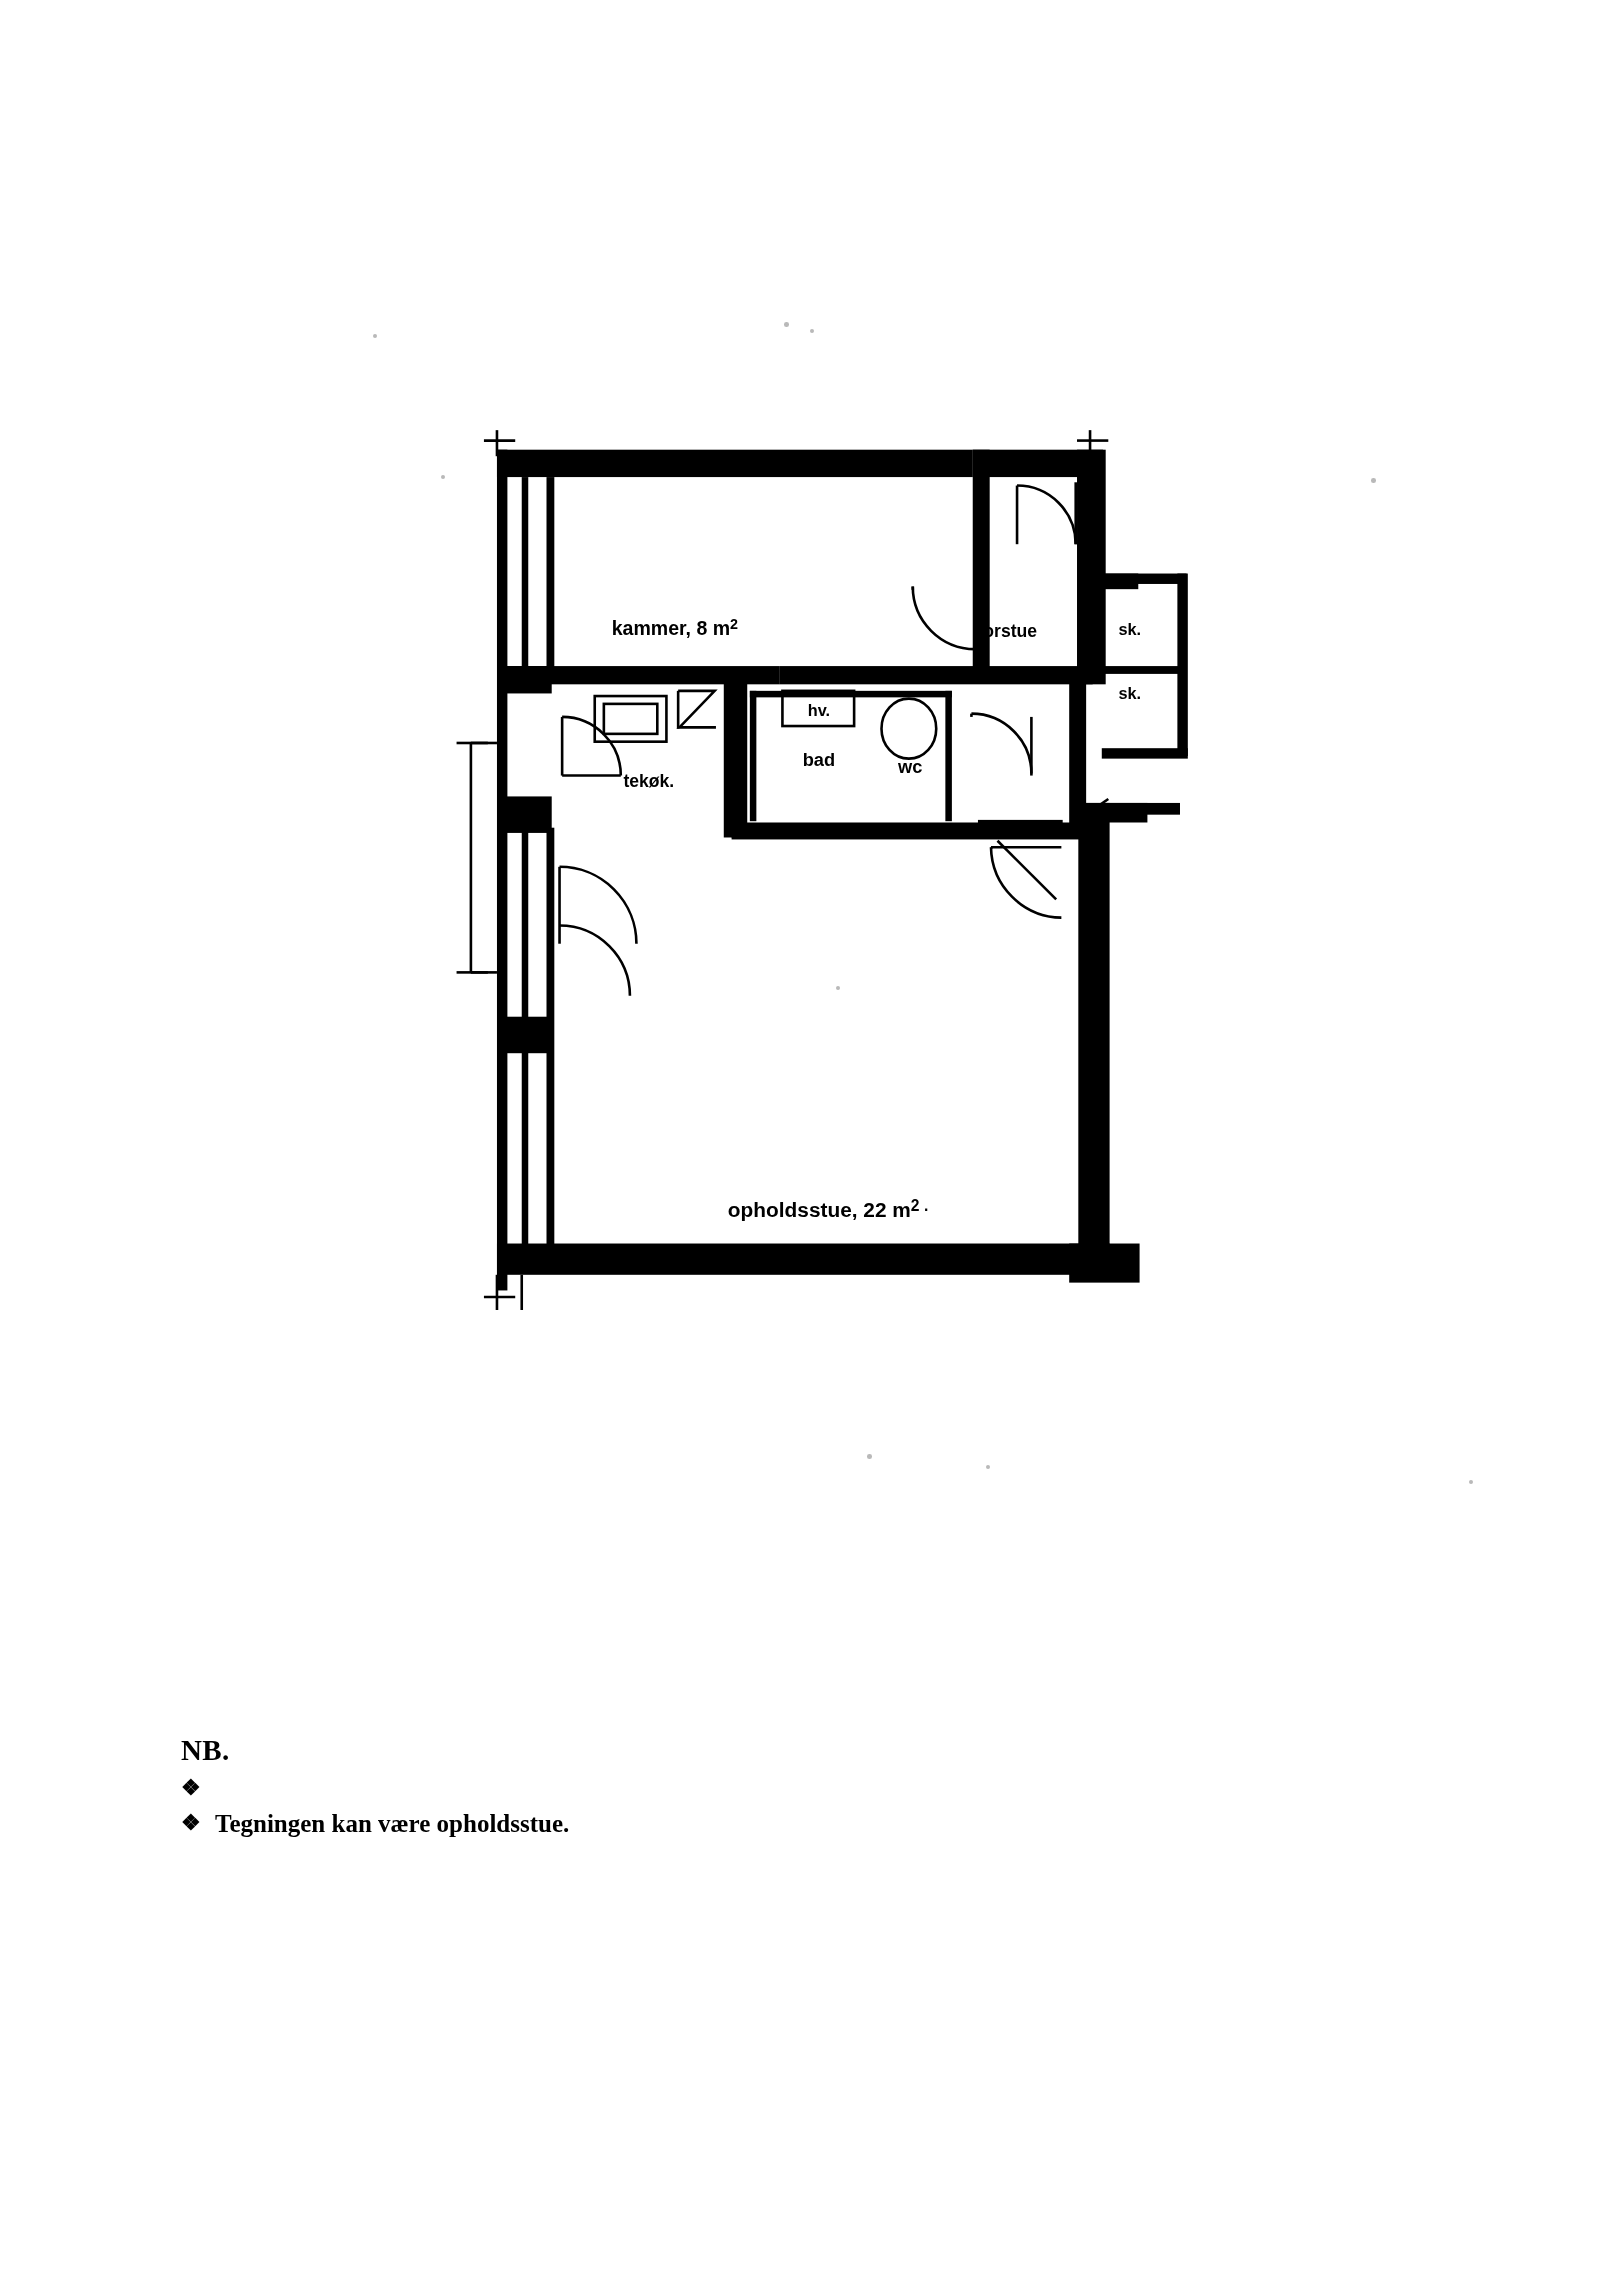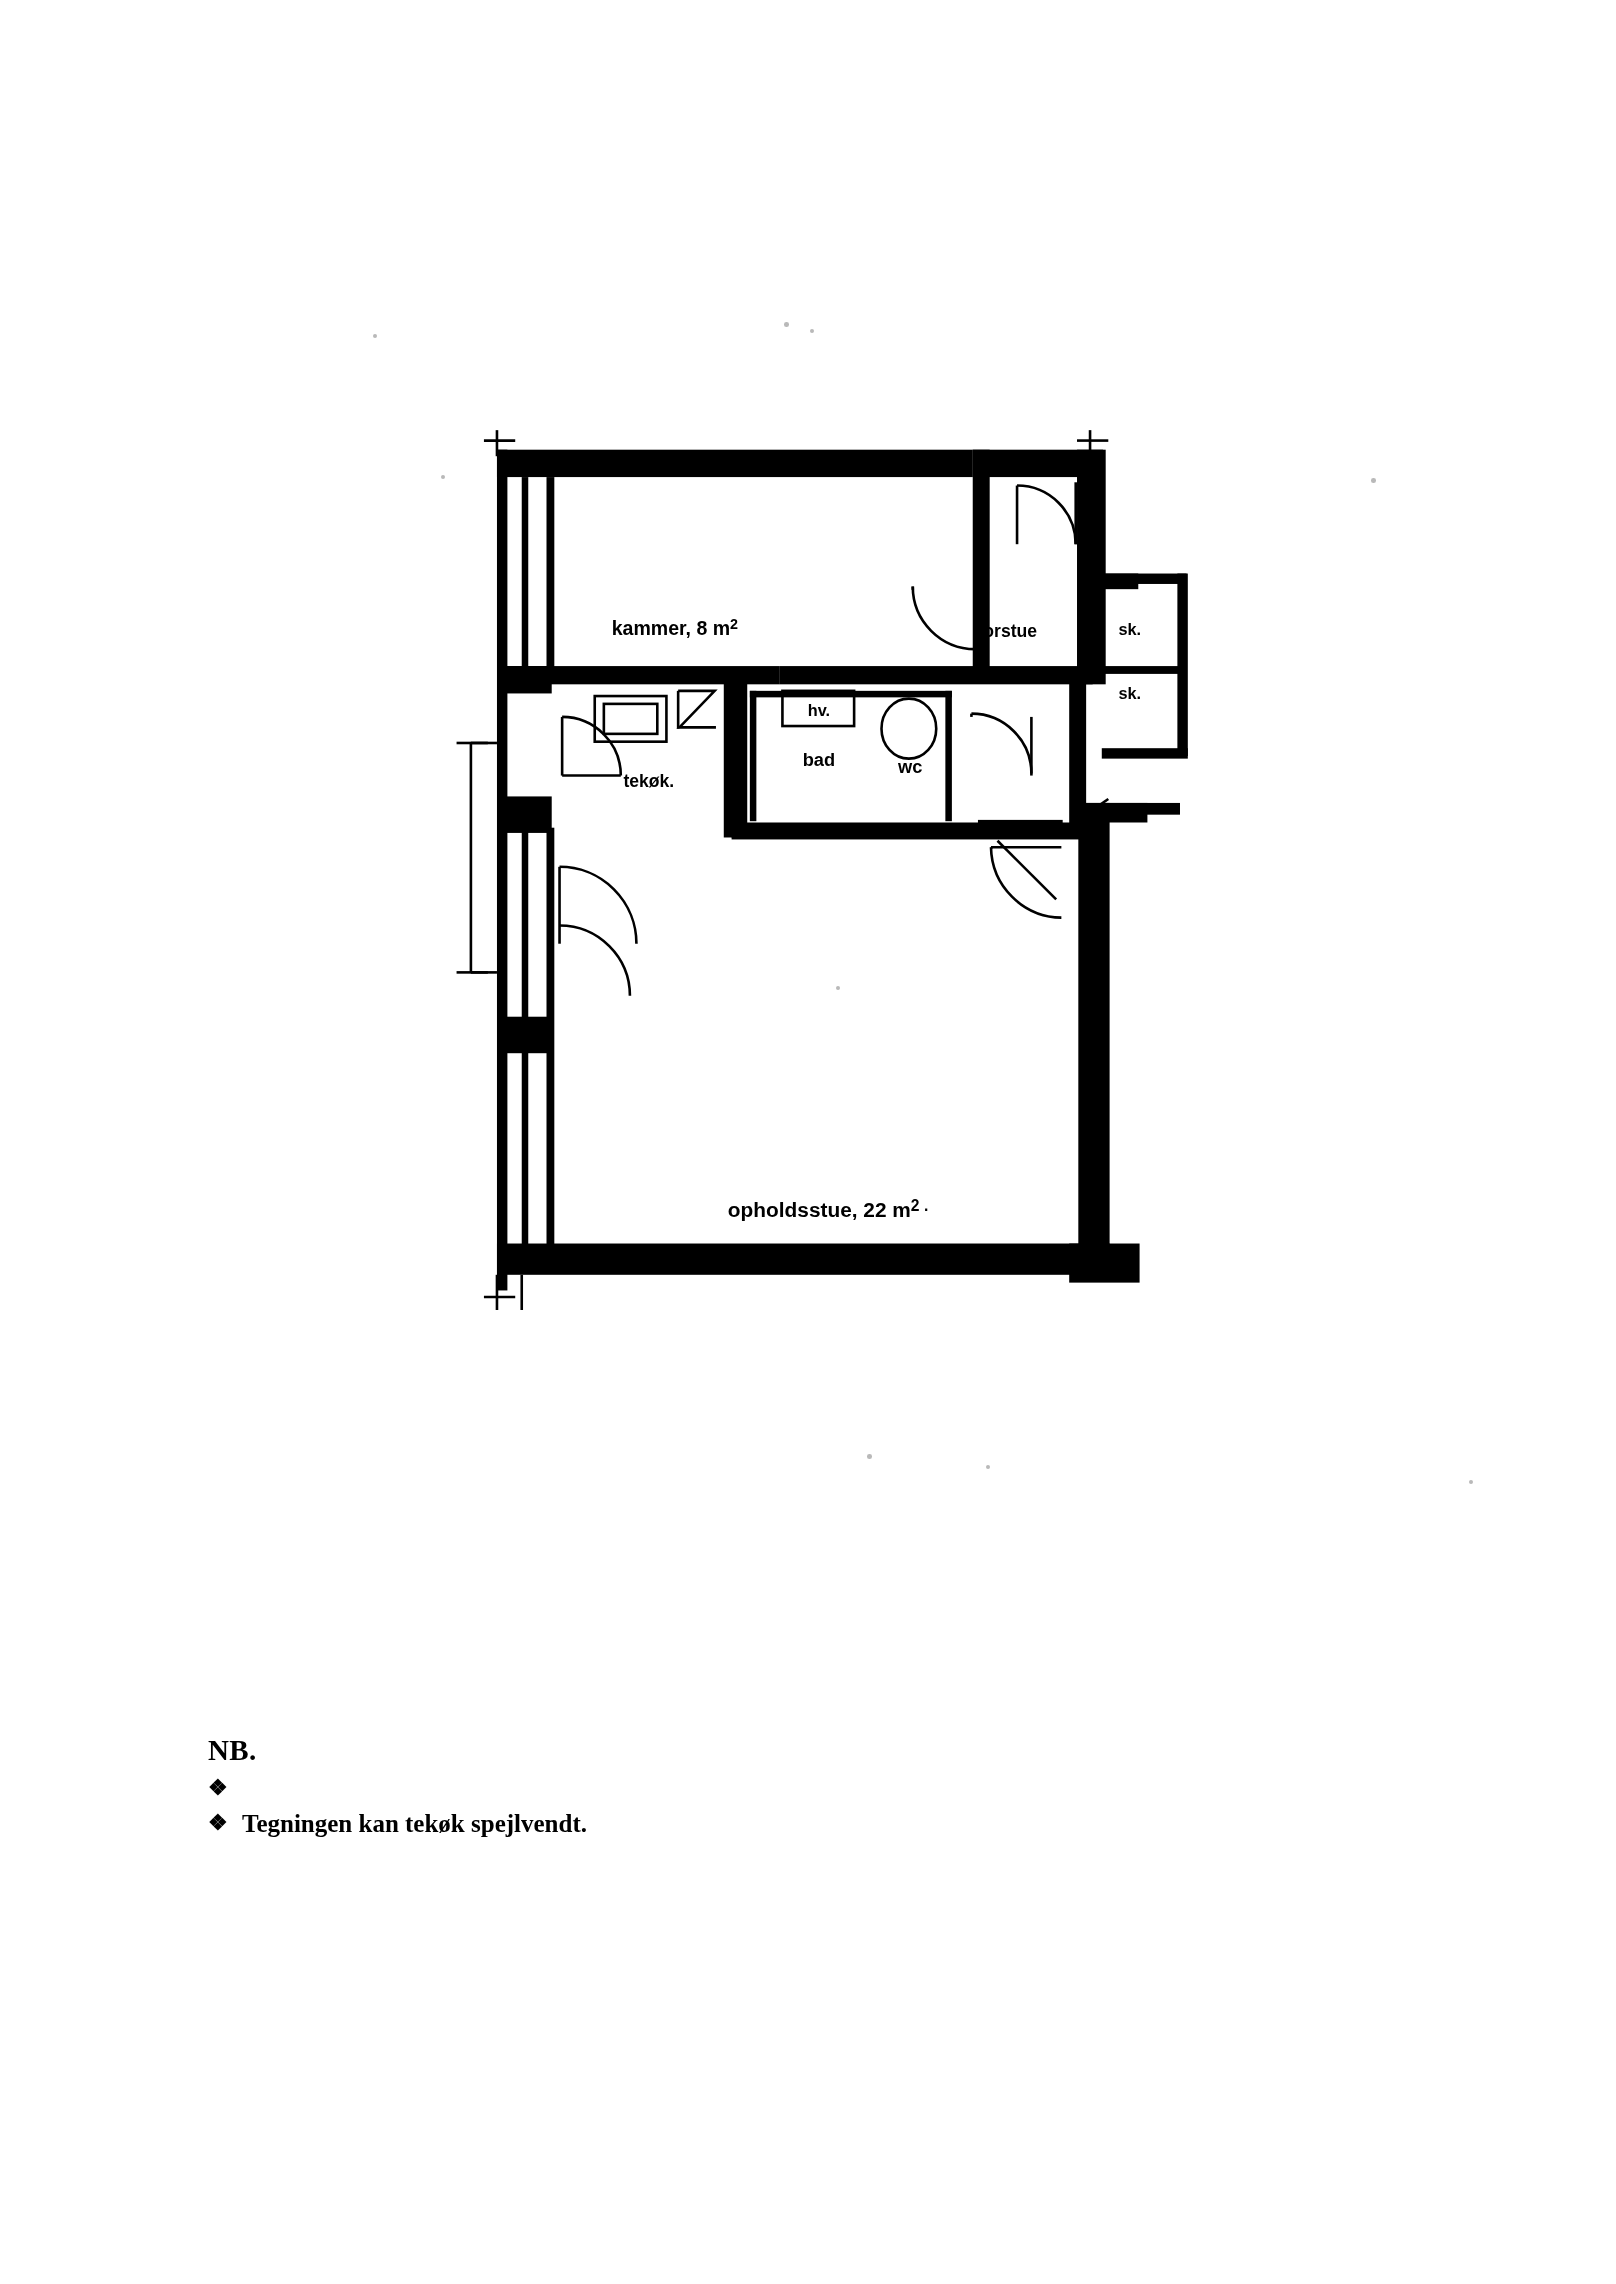--- a/index.html
+++ b/index.html
@@ -28,21 +28,20 @@
   #floorplan svg {
     display: block;
   }
 
   
   #notes {
     position: absolute;
     left: 181px;
     top: 1734px;
     width: 1238px;
-    margin-left: 27px;
   }
   #notes .nb-title {
     font-family: "Liberation Serif", serif;
     font-weight: bold;
     font-size: 29px;
     letter-spacing: 0.3px;
     margin: 0 0 3.9px 0;
   }
   #notes ul {
     list-style: none;
@@ -230,17 +229,17 @@
 <div class="speck" style="left:1469px;top:1480px;width:3.9px;height:3.9px;"></div>
 
 <div id="notes">
   <div class="nb-title">NB.</div>
   <ul>
     <li>
       <span class="bullet">❖</span>
     </li>
     <li>
       <span class="bullet">❖</span>
-      <span class="note-text"><span>Tegningen kan tekøk spejlvendt.</span></span>
+      <span class="note-text"><span>Tegningen kan være opholdsstue.</span></span>
     </li>
   </ul>
 </div>
 
 
 </body></html>

